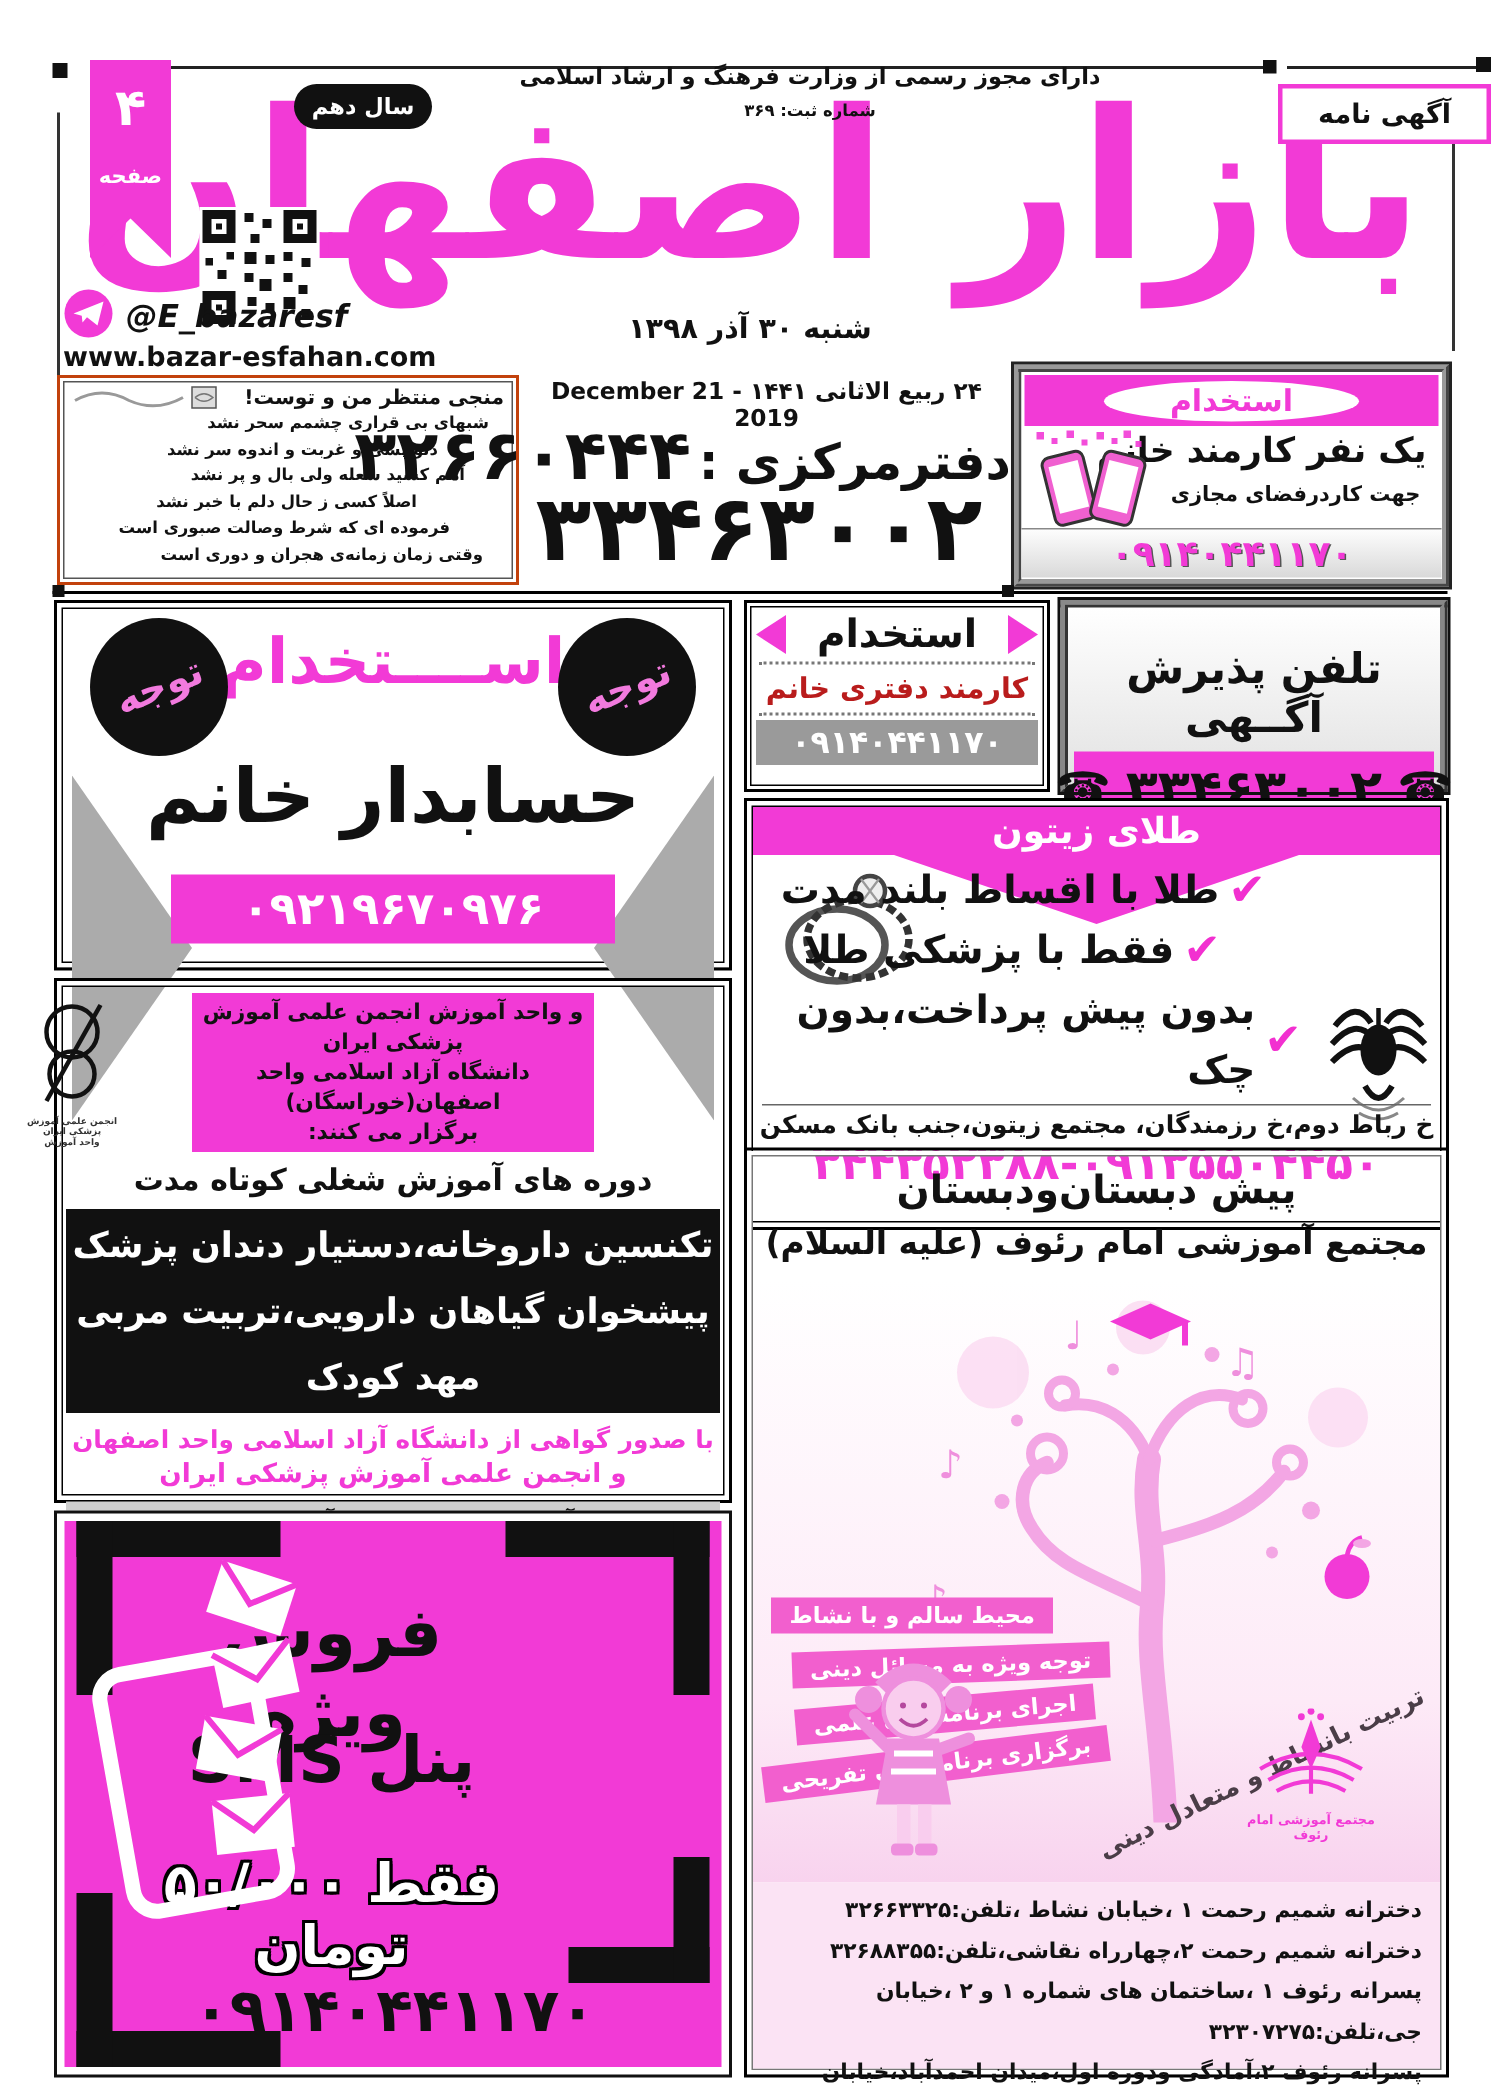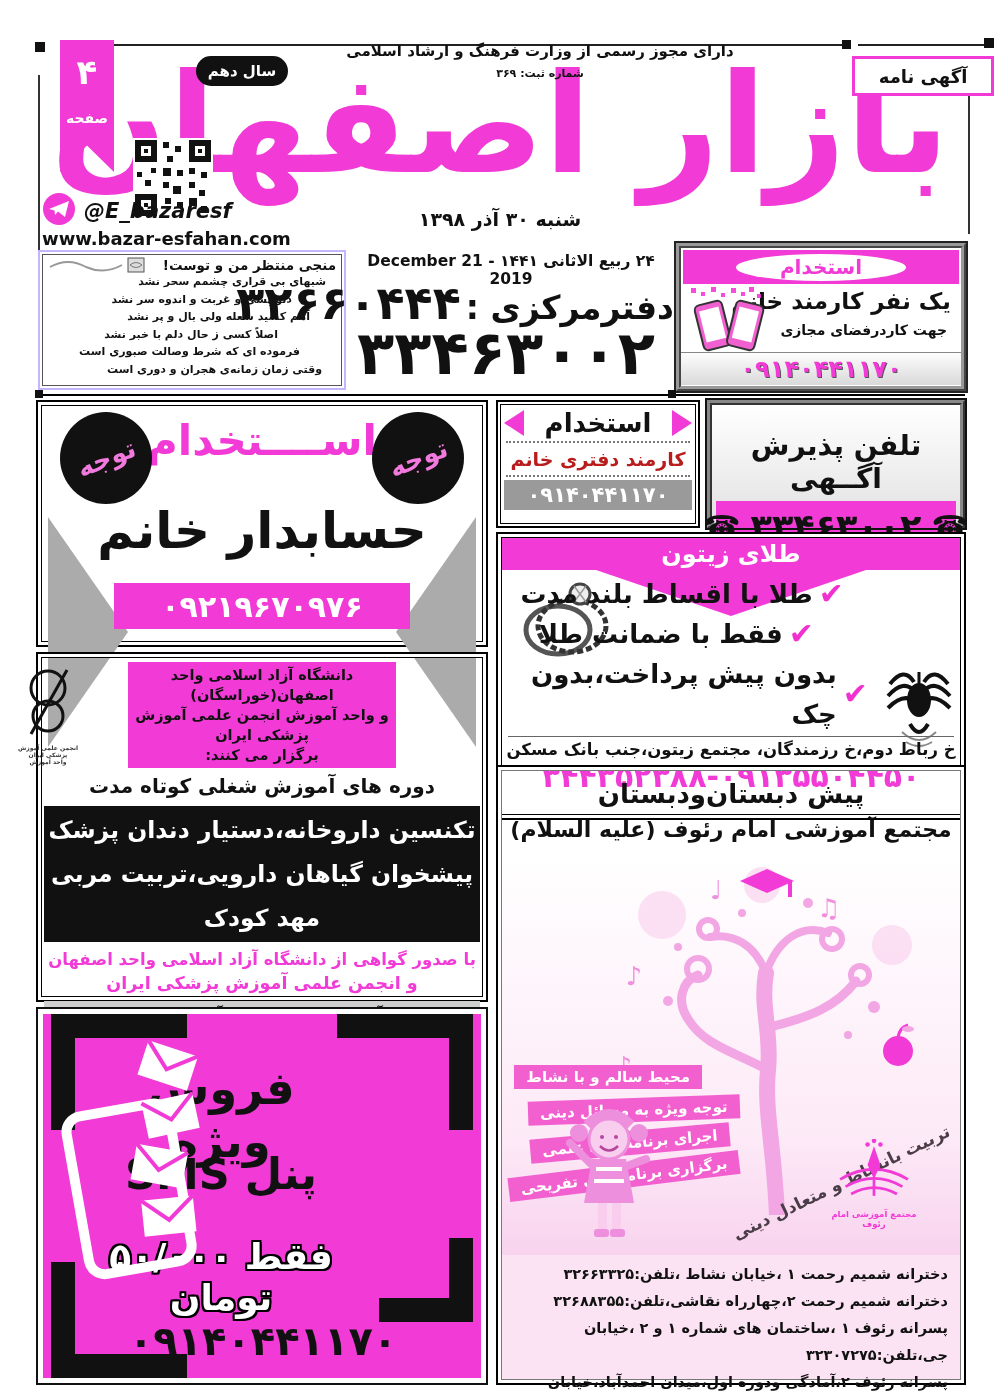--- a/index.html
+++ b/index.html
@@ -25,21 +25,21 @@
   .yearbadge{left:196px;top:56px;width:92px;height:30px;background:#111;border-radius:16px;color:#fff;
              display:flex;align-items:center;justify-content:center;font-size:15px;font-weight:bold;}
   .qrwrap{left:133px;top:138px;width:80px;height:80px;background:#fff;}
   .tgrow{left:42px;top:192px;display:flex;direction:ltr;align-items:center;gap:8px;}
   .tgtext{font-size:21px;font-weight:bold;font-style:italic;}
   .site{left:42px;top:228px;font-size:18px;font-weight:bold;direction:ltr;}
   .datesolar{left:360px;top:208px;width:280px;text-align:center;font-size:19px;font-weight:bold;}
   .vl-left{left:38px;top:75px;width:2px;height:312px;background:#333;}
   .vl-right{left:968px;top:56px;width:2px;height:178px;background:#333;}
   
-  .poembox{left:38px;top:250px;width:308px;height:140px;border:2px solid #c4b5fd;
+  .poembox{left:38px;top:250px;width:308px;height:140px;border:2px solid #c2410c;
            box-shadow:inset 0 0 0 2px #fff,inset 0 0 0 3px #555;box-sizing:border-box;padding:5px 8px;}
   .poemtitle{font-size:13.5px;font-weight:bold;display:flex;justify-content:space-between;align-items:center;}
   .poemdec{width:110px;height:16px;direction:ltr;}
   .poemline{font-size:11px;font-weight:bold;line-height:17.5px;white-space:nowrap;}
   .datelunar{left:350px;top:252px;width:322px;text-align:center;font-size:15.5px;font-weight:bold;}
   .office1{left:338px;top:276px;width:336px;text-align:center;white-space:nowrap;}
   .office1 .lab{font-size:33px;font-weight:bold;}
   .office1 .num{font-size:46px;font-weight:bold;letter-spacing:1px;}
   .office2{left:338px;top:322px;width:336px;text-align:center;font-size:61px;font-weight:bold;line-height:1;letter-spacing:2px;}
   .jobtr{left:676px;top:243px;width:290px;height:148px;border:5px ridge #999;outline:2px solid #222;
@@ -297,22 +297,22 @@
       <span>توجه</span>
     </div>
     <div class="arrowL"></div>
     <div class="arrowR"></div>
     <div class="role">حسابدار خانم</div>
     <div class="pbar">۰۹۲۱۹۶۷۰۹۷۶</div>
   </div>
 
   <div class="abs boxB">
     <div class="uniIntro">
+      <div>و واحد آموزش انجمن علمی آموزش پزشکی ایران</div>
       <div>دانشگاه آزاد اسلامی واحد اصفهان(خوراسگان)</div>
-      <div>و واحد آموزش انجمن علمی آموزش پزشکی ایران</div>
       <div>برگزار می کنند:</div>
     </div>
     <div class="uniCourses">دوره های آموزش شغلی کوتاه مدت</div>
     <div class="uniBlack">
       <div>تکنسین داروخانه،دستیار دندان پزشک</div>
       <div>پیشخوان گیاهان دارویی،تربیت مربی مهد کودک</div>
     </div>
     <div class="uniCert1">با صدور گواهی از دانشگاه آزاد اسلامی واحد اصفهان</div>
     <div class="uniCert2">و انجمن علمی آموزش پزشکی ایران</div>
     <div class="uniGray">
@@ -423,21 +423,21 @@
         <path d="M68 12 L80 28 M80 12 L68 28" stroke="#999" stroke-width="1.5"></path>
       </svg>
     </div>
     <div class="goldItems">
       <div class="goldRow" style="padding-right:120px;">
         <span class="chk">✔</span>
         <span>طلا با اقساط بلند مدت</span>
       </div>
       <div class="goldRow" style="padding-right:150px;">
         <span class="chk">✔</span>
-        <span>فقط با ضمانت طلا</span>
+        <span>فقط با پزشکی طلا</span>
       </div>
       <div class="goldRow" style="padding-right:96px;">
         <span class="chk">✔</span>
         <span>بدون پیش پرداخت،بدون چک</span>
       </div>
     </div>
     <div class="goldDiv"></div>
     <div class="goldAddr">خ رباط دوم،خ رزمندگان،  مجتمع زیتون،جنب بانک مسکن</div>
     <div class="goldPhones">۳۴۴۳۵۲۳۸۸-۰۹۱۳۵۵۰۴۴۵۰</div>
   </div>

